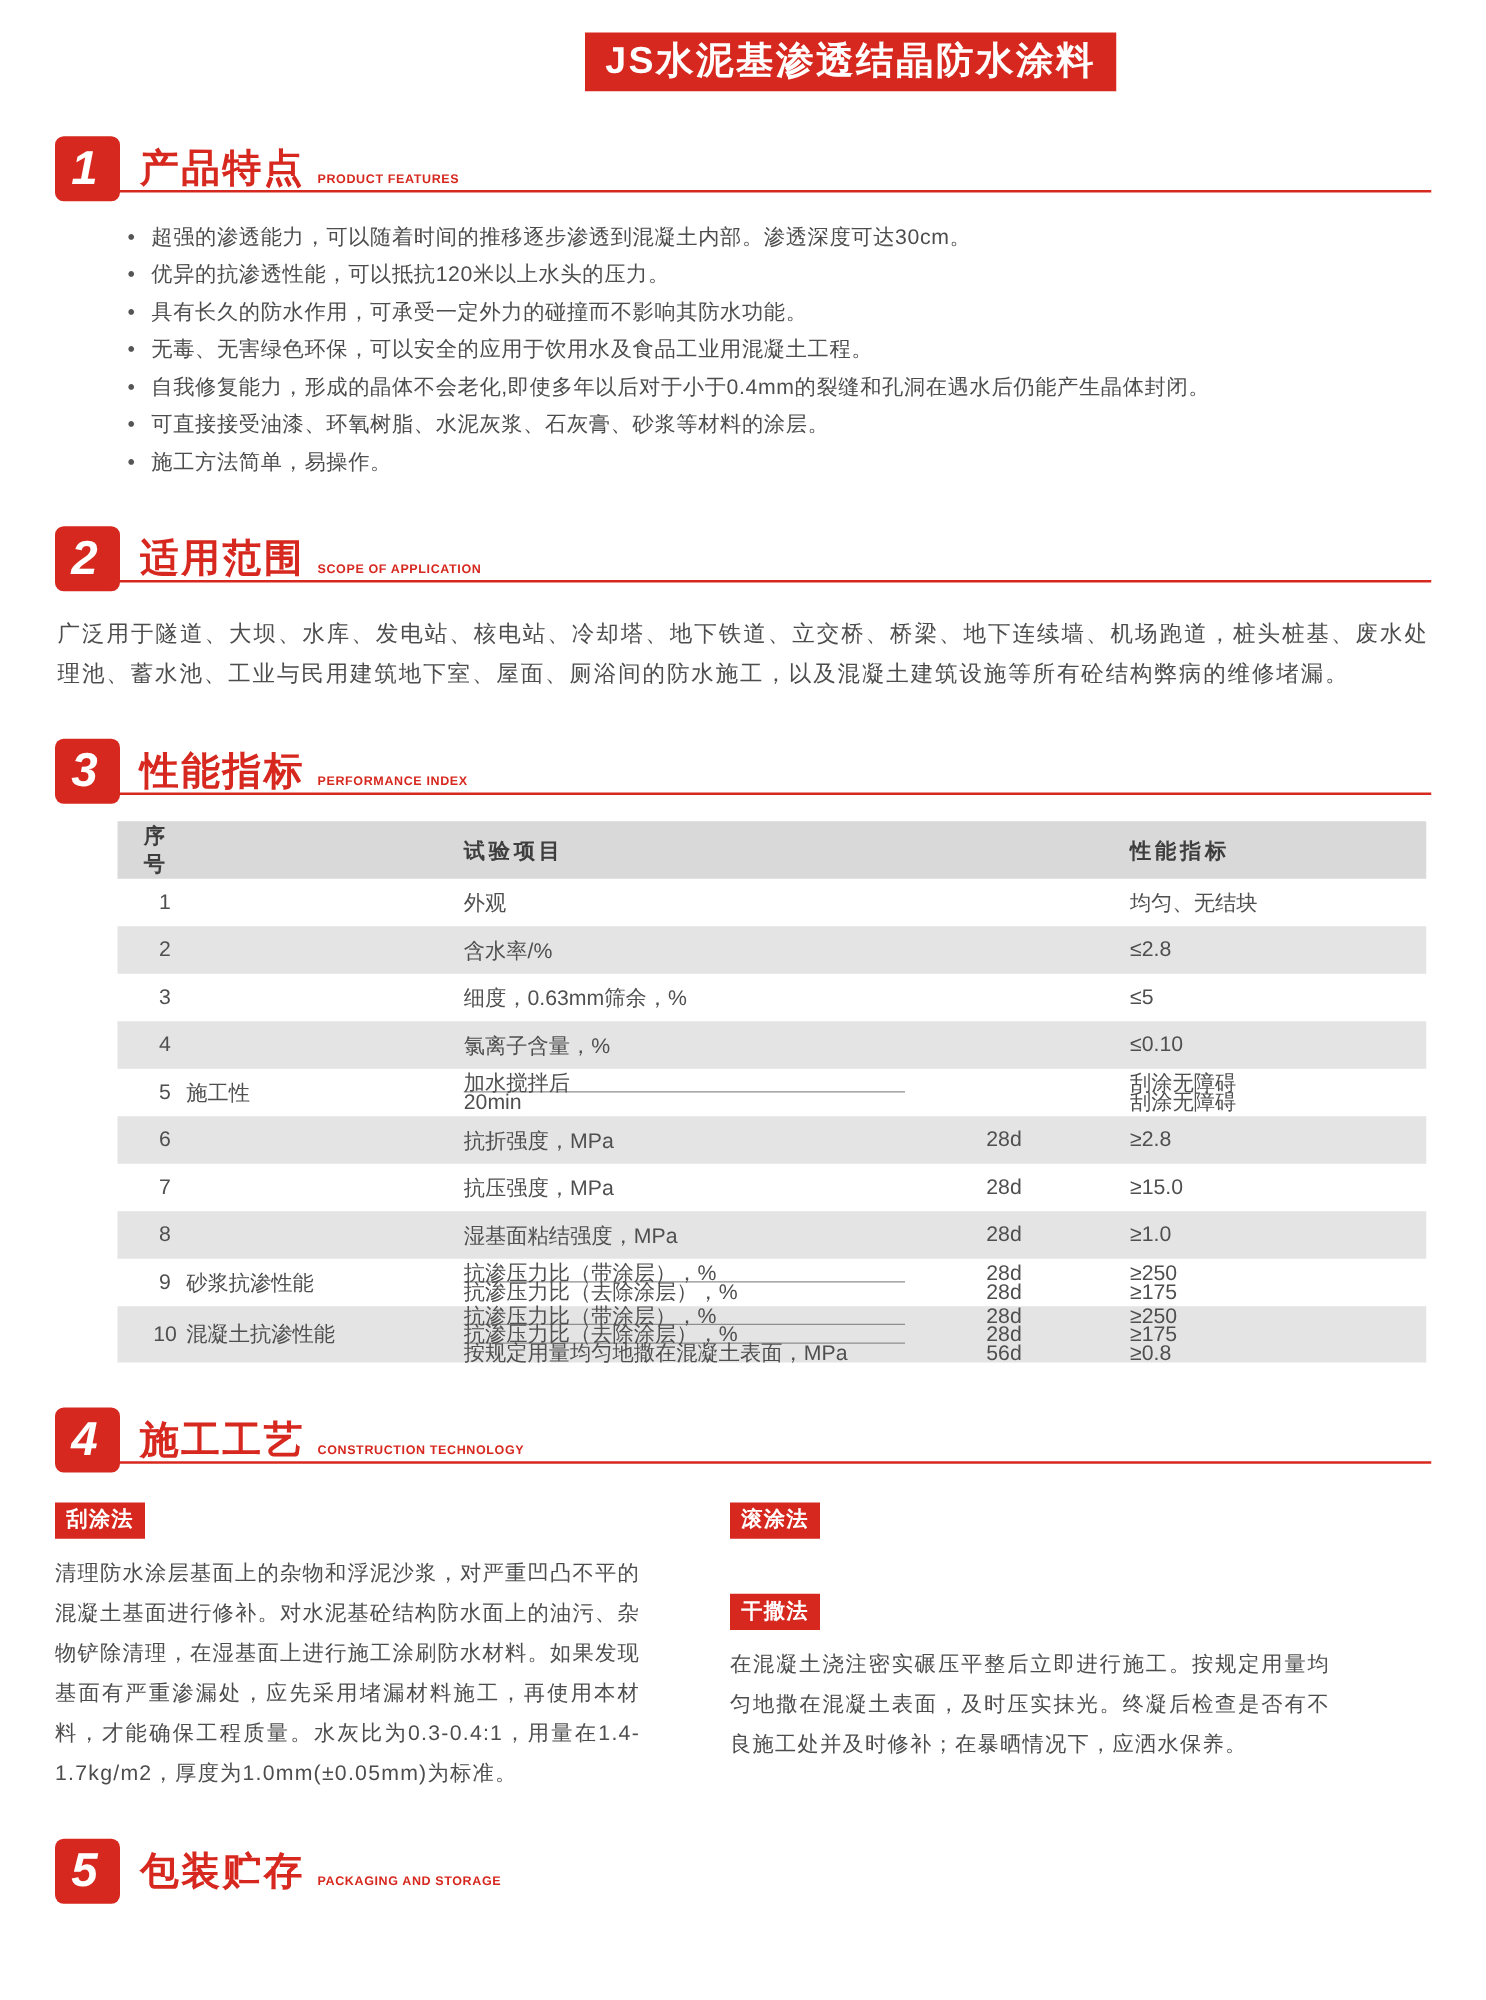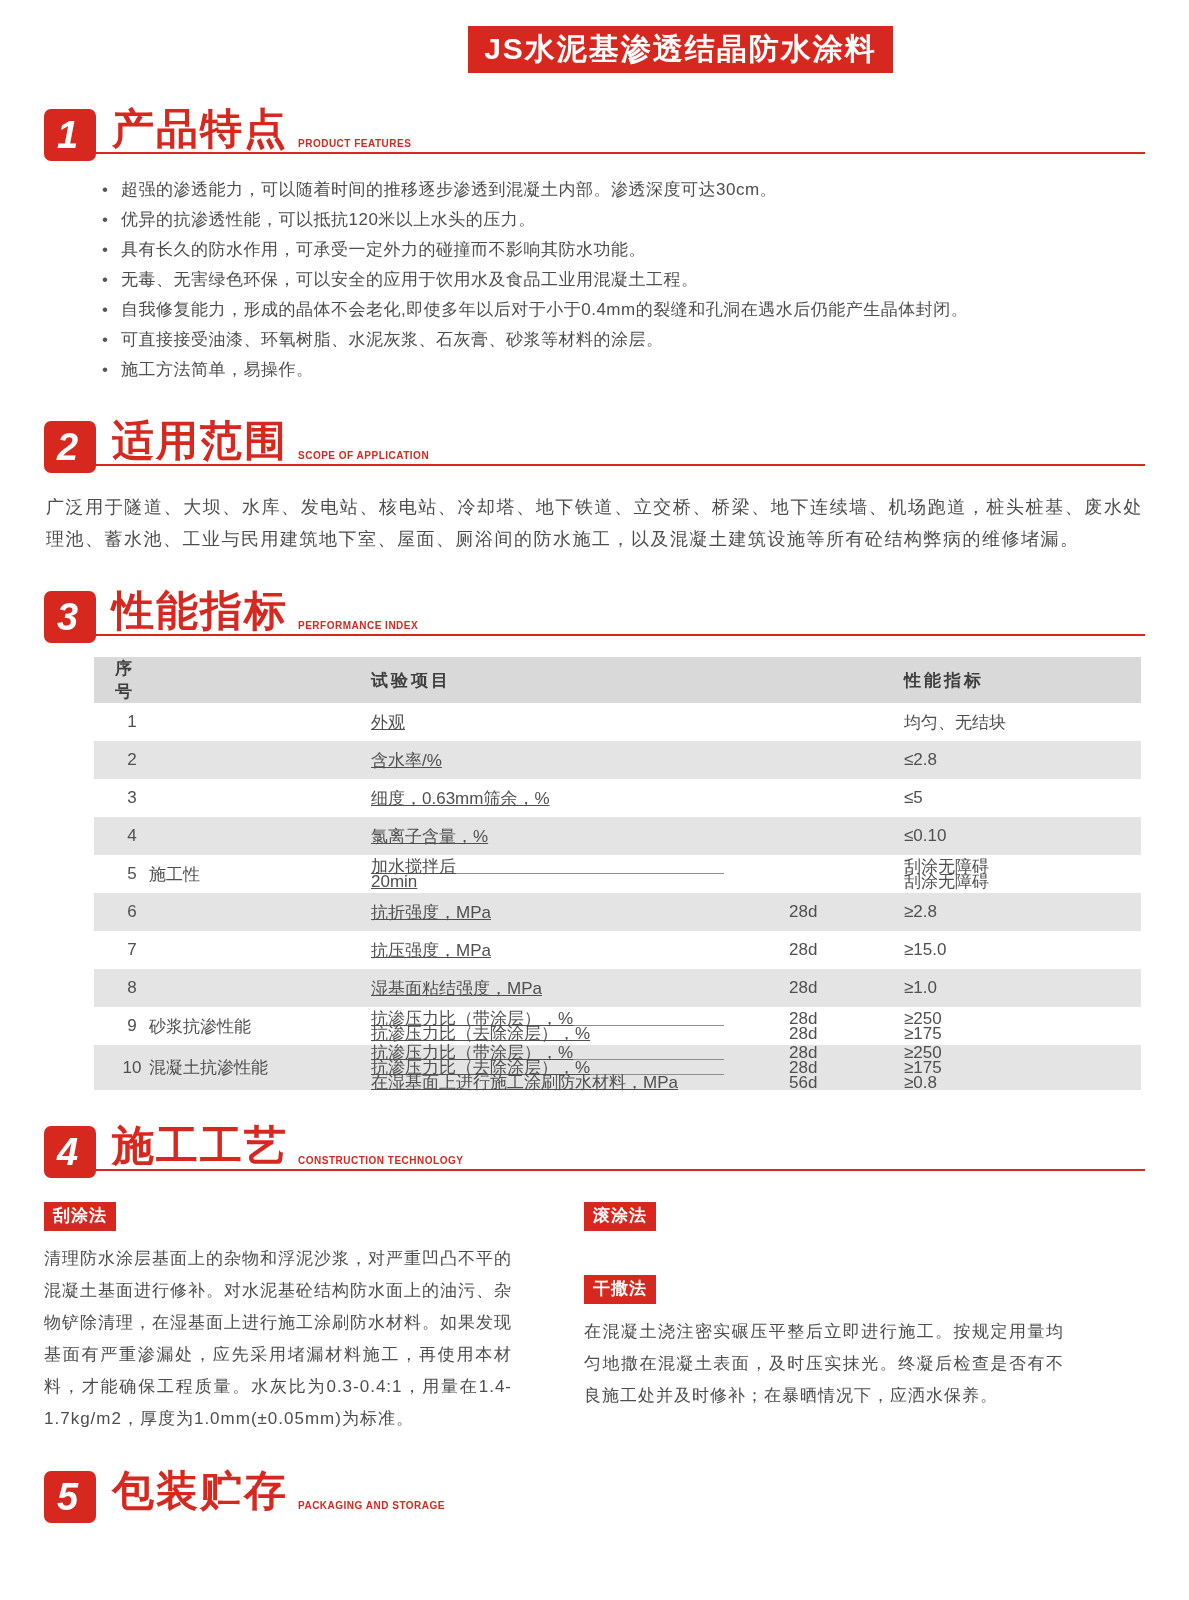--- a/index.html
+++ b/index.html
@@ -23,41 +23,41 @@
   }
   
   .sec{margin:0 44px;position:relative;}
   .sec-head{position:relative;display:flex;align-items:flex-end;margin-top:30px;height:58px;}
   .sec-head .rule{position:absolute;left:0;right:0;bottom:7px;height:2px;background:var(--red);}
   .badge-num{
     position:relative;z-index:1;width:52px;height:52px;background:var(--red);
     border-radius:7px;color:#fff;font-size:38px;font-weight:bold;font-style:italic;
     display:flex;align-items:center;justify-content:center;padding-right:5px;
   }
-  .sec-cn{color:var(--red);font-size:42px;font-weight:bold;letter-spacing:2px;margin:0 0 11px 16px;line-height:1;text-align:center;}
+  .sec-cn{color:var(--red);font-size:31px;font-weight:bold;letter-spacing:2px;margin:0 0 11px 16px;line-height:1;text-align:center;}
   .sec-en{color:var(--red);font-size:10px;font-weight:bold;margin:0 0 12px 10px;line-height:1;letter-spacing:0.5px;}
   
   .feature-list{list-style:none;margin:14px 0 0 58px;padding:0;}
   .feature-list li{
     position:relative;padding-left:19px;font-size:17px;line-height:30px;letter-spacing:0.5px;
   }
   .feature-list li::before{content:"•";position:absolute;left:0;top:0;color:#555;}
   
   .scope-text{margin:18px 2px 0 2px;font-size:18px;line-height:32px;letter-spacing:1.5px;text-align:justify;}
   
   .perf-table{margin:14px 4px 0 50px;font-size:17px;color:#4f4f4f;}
   .t-row{display:grid;grid-template-columns:55px 222px 408px 105px 1fr;}
   .t-row.shade{background:var(--shade);}
   .t-row.t-head{background:var(--thead);font-weight:bold;color:#3e3e3e;letter-spacing:3px;}
   .t-row .c{display:flex;align-items:center;min-height:38px;}
   .c.no{justify-content:center;padding-left:21px;}
   .c.valh{padding-left:20px;}
   .col{display:flex;flex-direction:column;justify-content:center;}
   .col .sub{height:15px;display:flex;align-items:center;}
-  .col.names{padding-right:55px;text-decoration:underline;}
+  .col.names{padding-right:55px;}
   .col.names .sub.lined{border-bottom:1px solid #8f8f8f;}
   .col.ages .sub{padding-left:10px;}
   .col.vals .sub{padding-left:20px;}
   .t-row.single .col .sub{height:38px;}
   
   .construction-cols{display:flex;margin-top:24px;}
   .ccol-left{width:468px;}
   .ccol-right{width:480px;margin-left:72px;}
   .badge-label{display:inline-block;background:var(--red);color:#fff;font-size:17px;font-weight:bold;padding:2px 9px 4px;letter-spacing:1px;}
   .method-text{margin-top:12px;font-size:17px;line-height:32px;letter-spacing:1px;text-align:justify;}
@@ -235,21 +235,21 @@
           <div class="sub">≥250</div>
           <div class="sub">≥175</div>
         </div>
       </div>
       <div class="t-row shade">
         <div class="c no">10</div>
         <div class="c group">混凝土抗渗性能</div>
         <div class="col names">
           <div class="sub lined">抗渗压力比（带涂层），%</div>
           <div class="sub lined">抗渗压力比（去除涂层），%</div>
-          <div class="sub">在湿基面上进行施工涂刷防水材料，MPa</div>
+          <div class="sub">按规定用量均匀地撒在混凝土表面，MPa</div>
         </div>
         <div class="col ages">
           <div class="sub">28d</div>
           <div class="sub">28d</div>
           <div class="sub">56d</div>
         </div>
         <div class="col vals">
           <div class="sub">≥250</div>
           <div class="sub">≥175</div>
           <div class="sub">≥0.8</div>

